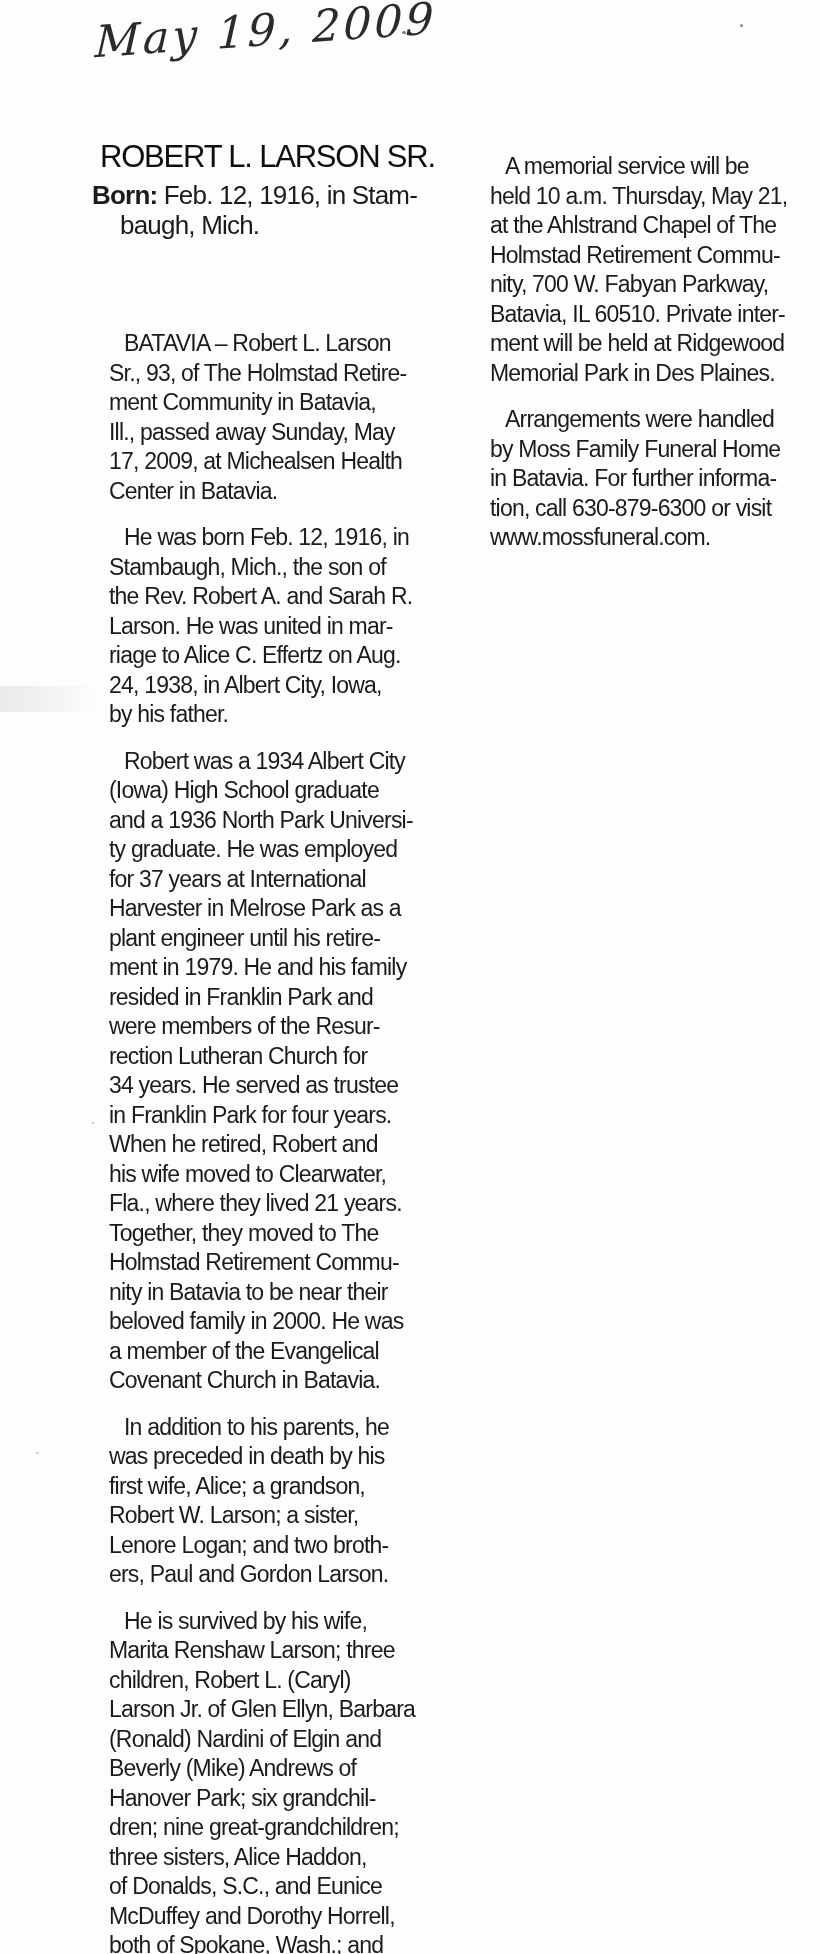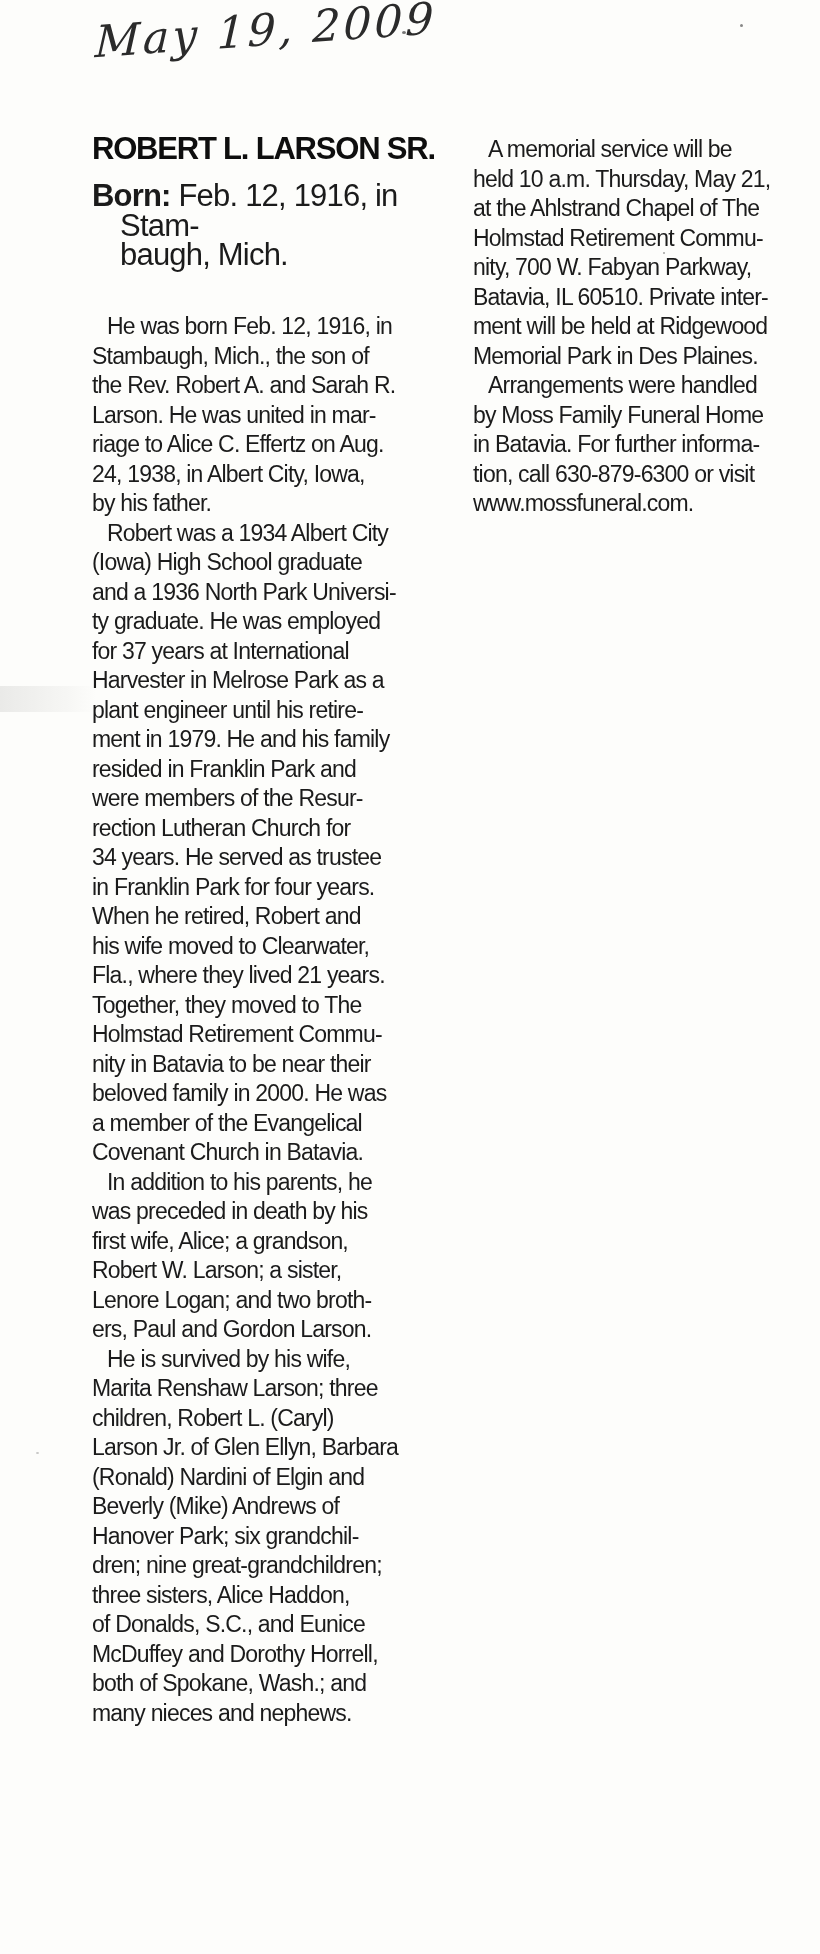--- a/index.html
+++ b/index.html
@@ -22,53 +22,53 @@
     letter-spacing: 3px;
     color: #2b2b2b;
     transform: rotate(-4deg) skewX(-6deg);
     transform-origin: left top;
     white-space: nowrap;
   }
   .headline {
     position: absolute;
     left: 92px;
     top: 131px;
-    margin: 0;
+    margin: 8px;
     font-size: 31px;
-    font-weight: 700;
+    font-weight: 400;
     letter-spacing: -1.2px;
     color: #0e0e0e;
     white-space: nowrap;
   }
   .vitals {
     position: absolute;
     left: 92px;
     top: 181px;
     width: 360px;
-    font-size: 31px;
+    font-size: 26px;
     line-height: 29.5px;
     letter-spacing: -0.8px;
   }
   .vital {
     margin: 0;
     padding-left: 28px;
     text-indent: -28px;
     white-space: pre-line;
   }
   .vlabel { font-weight: 700; }
   .col {
     position: absolute;
     font-size: 23px;
     line-height: 29.5px;
     letter-spacing: -0.8px;
   }
   .left-col  { left: 92px;  top: 312px; width: 372px; }
   .right-col { left: 473px; top: 135px; width: 348px; }
   .para {
-    margin: 0;
+    margin: 17px;
     white-space: pre-line;
     text-indent: 15px;
   }
   .smudge {
     position: absolute;
     left: 0; top: 686px;
     width: 96px; height: 26px;
     background: linear-gradient(90deg, #dddddb 0%, #f2f2f0 70%, rgba(255,255,255,0) 100%);
     opacity: 0.6;
   }
@@ -94,20 +94,26 @@
   <div class="speck s5"></div>
 
   <h1 class="headline">ROBERT L. LARSON SR.</h1>
 
   <div class="vitals">
     <p class="vital"><span class="vlabel">Born:</span> <span class="vvalue">Feb. 12, 1916, in Stam-
 baugh, Mich.</span></p>
   </div>
 
   <div class="col left-col">
+    <p class="para">BATAVIA – Robert L. Larson
+Sr., 93, of The Holmstad Retire-
+ment Community in Batavia,
+Ill., passed away Sunday, May
+17, 2009, at Michealsen Health
+Center in Batavia.</p>
     <p class="para">He was born Feb. 12, 1916, in
 Stambaugh, Mich., the son of
 the Rev. Robert A. and Sarah R.
 Larson. He was united in mar-
 riage to Alice C. Effertz on Aug.
 24, 1938, in Albert City, Iowa,
 by his father.</p>
     <p class="para">Robert was a 1934 Albert City
 (Iowa) High School graduate
 and a 1936 North Park Universi-

